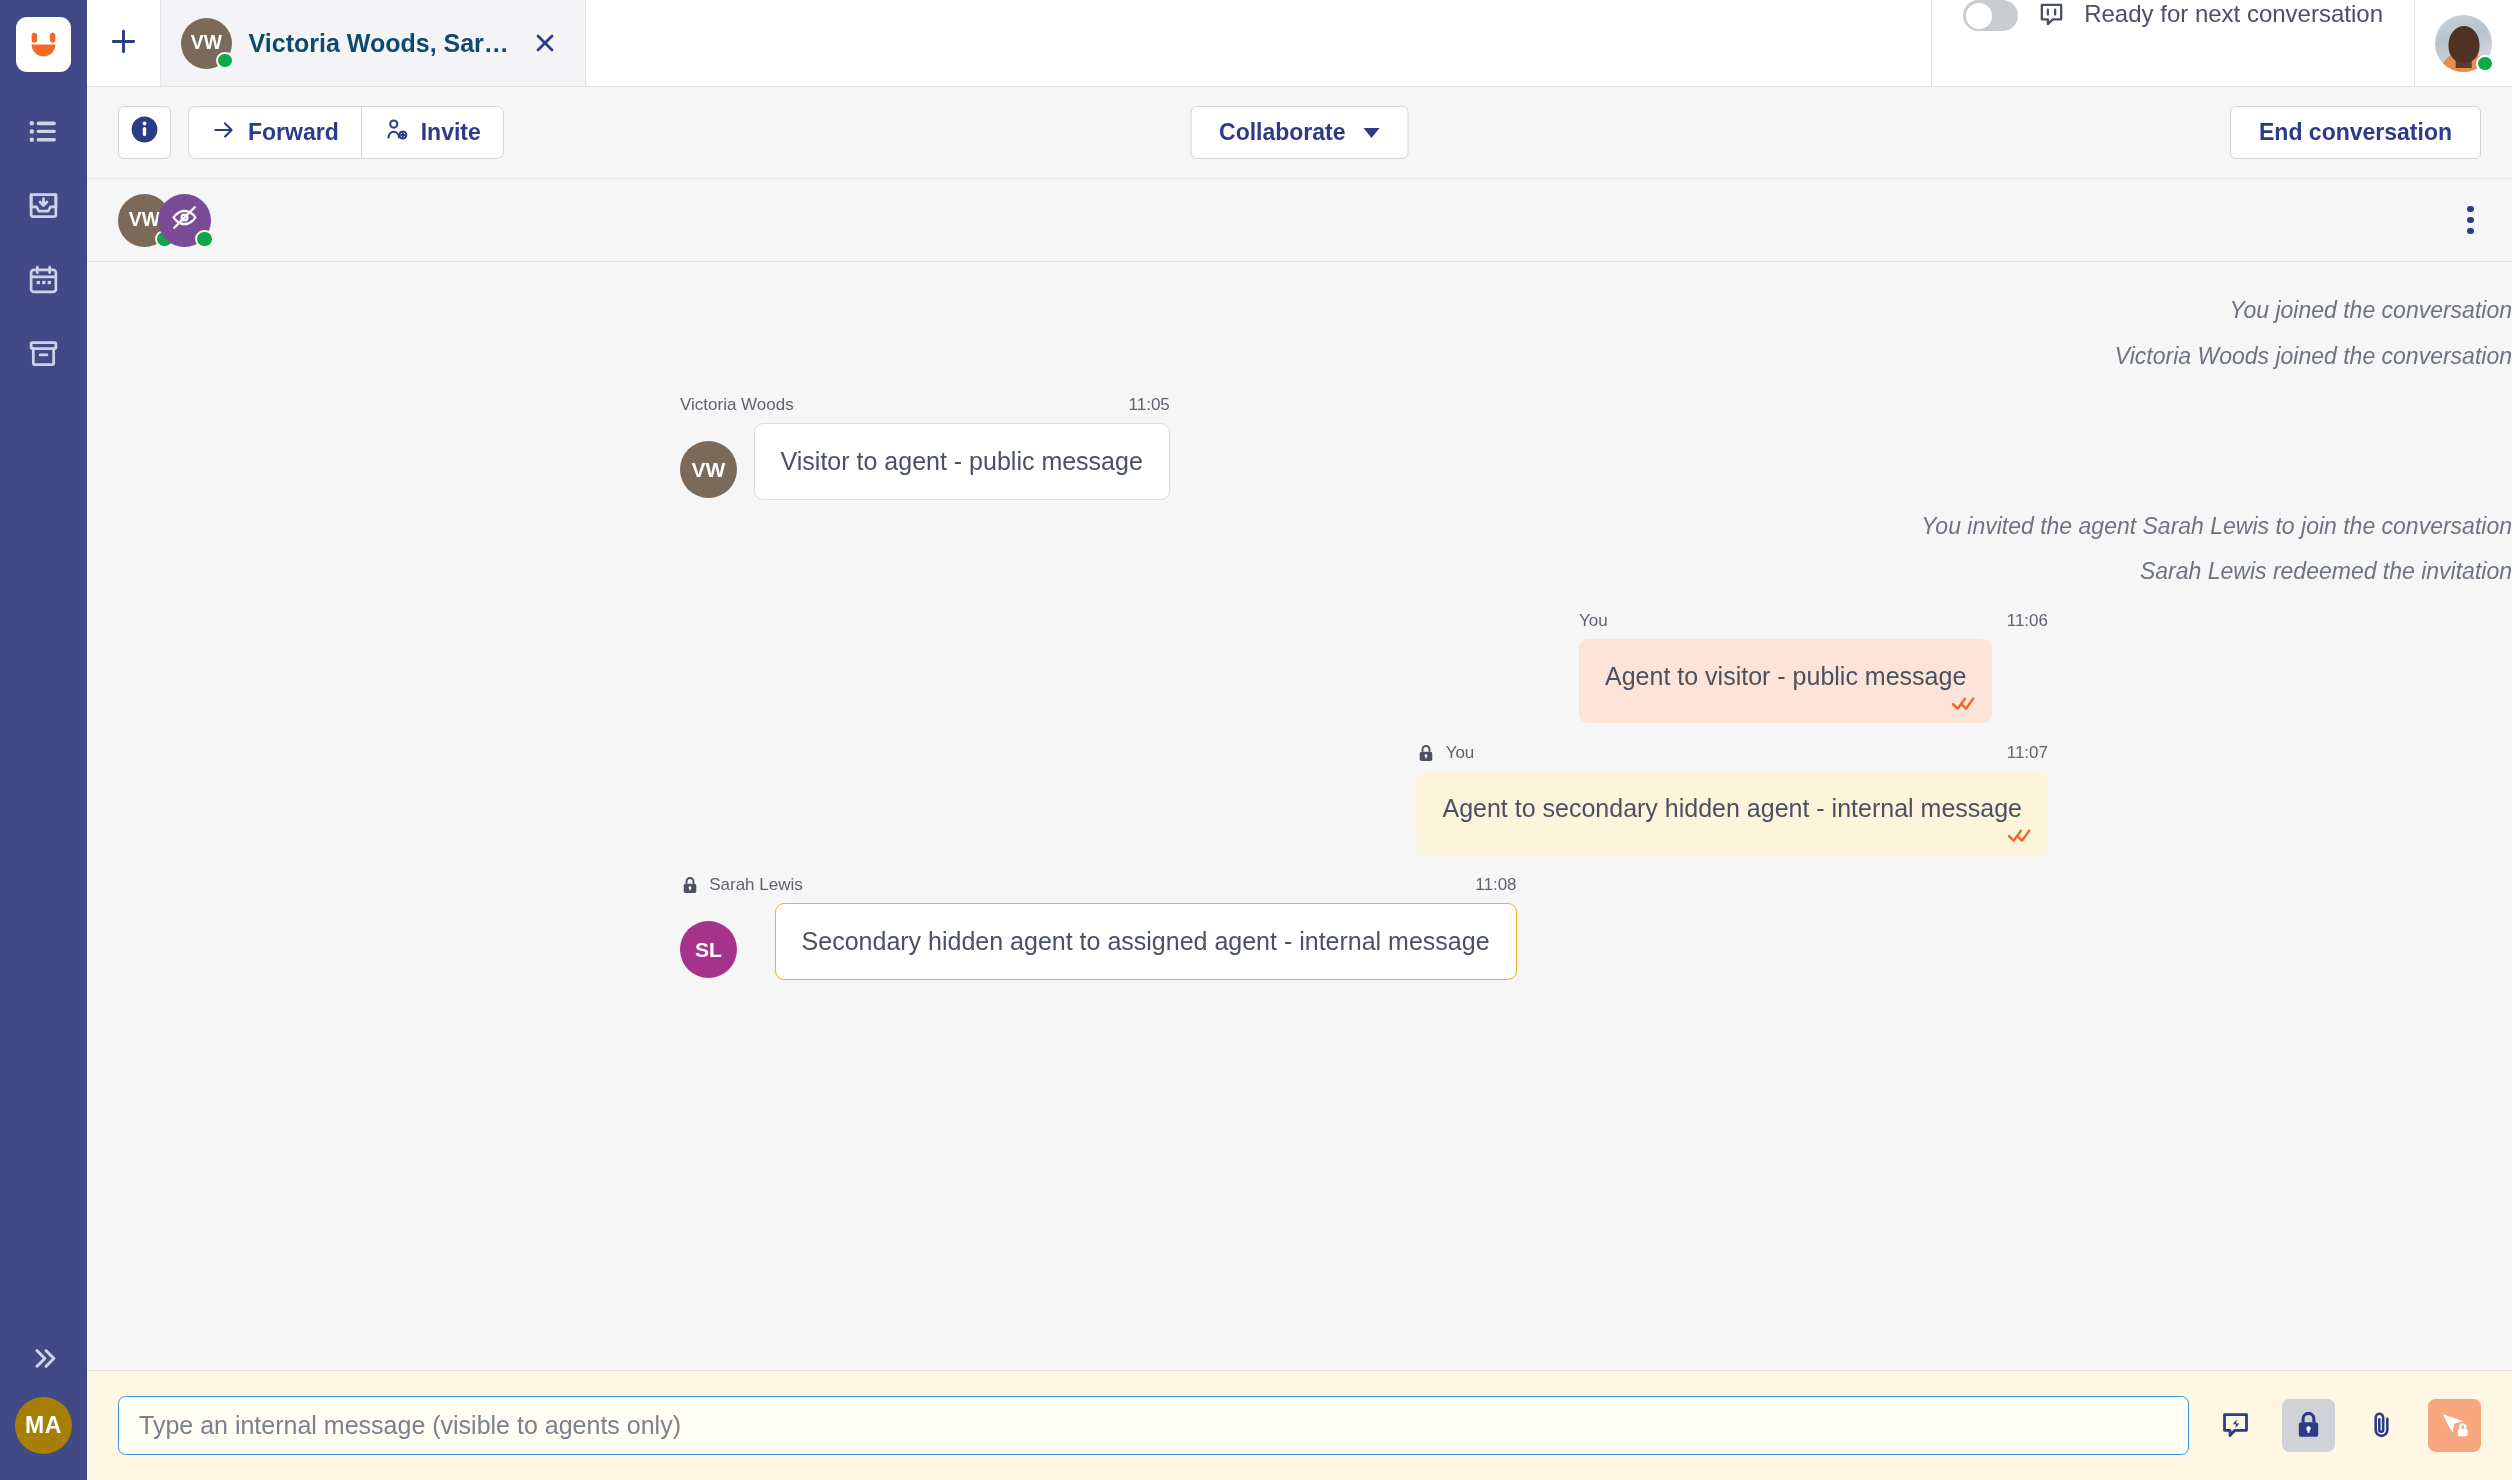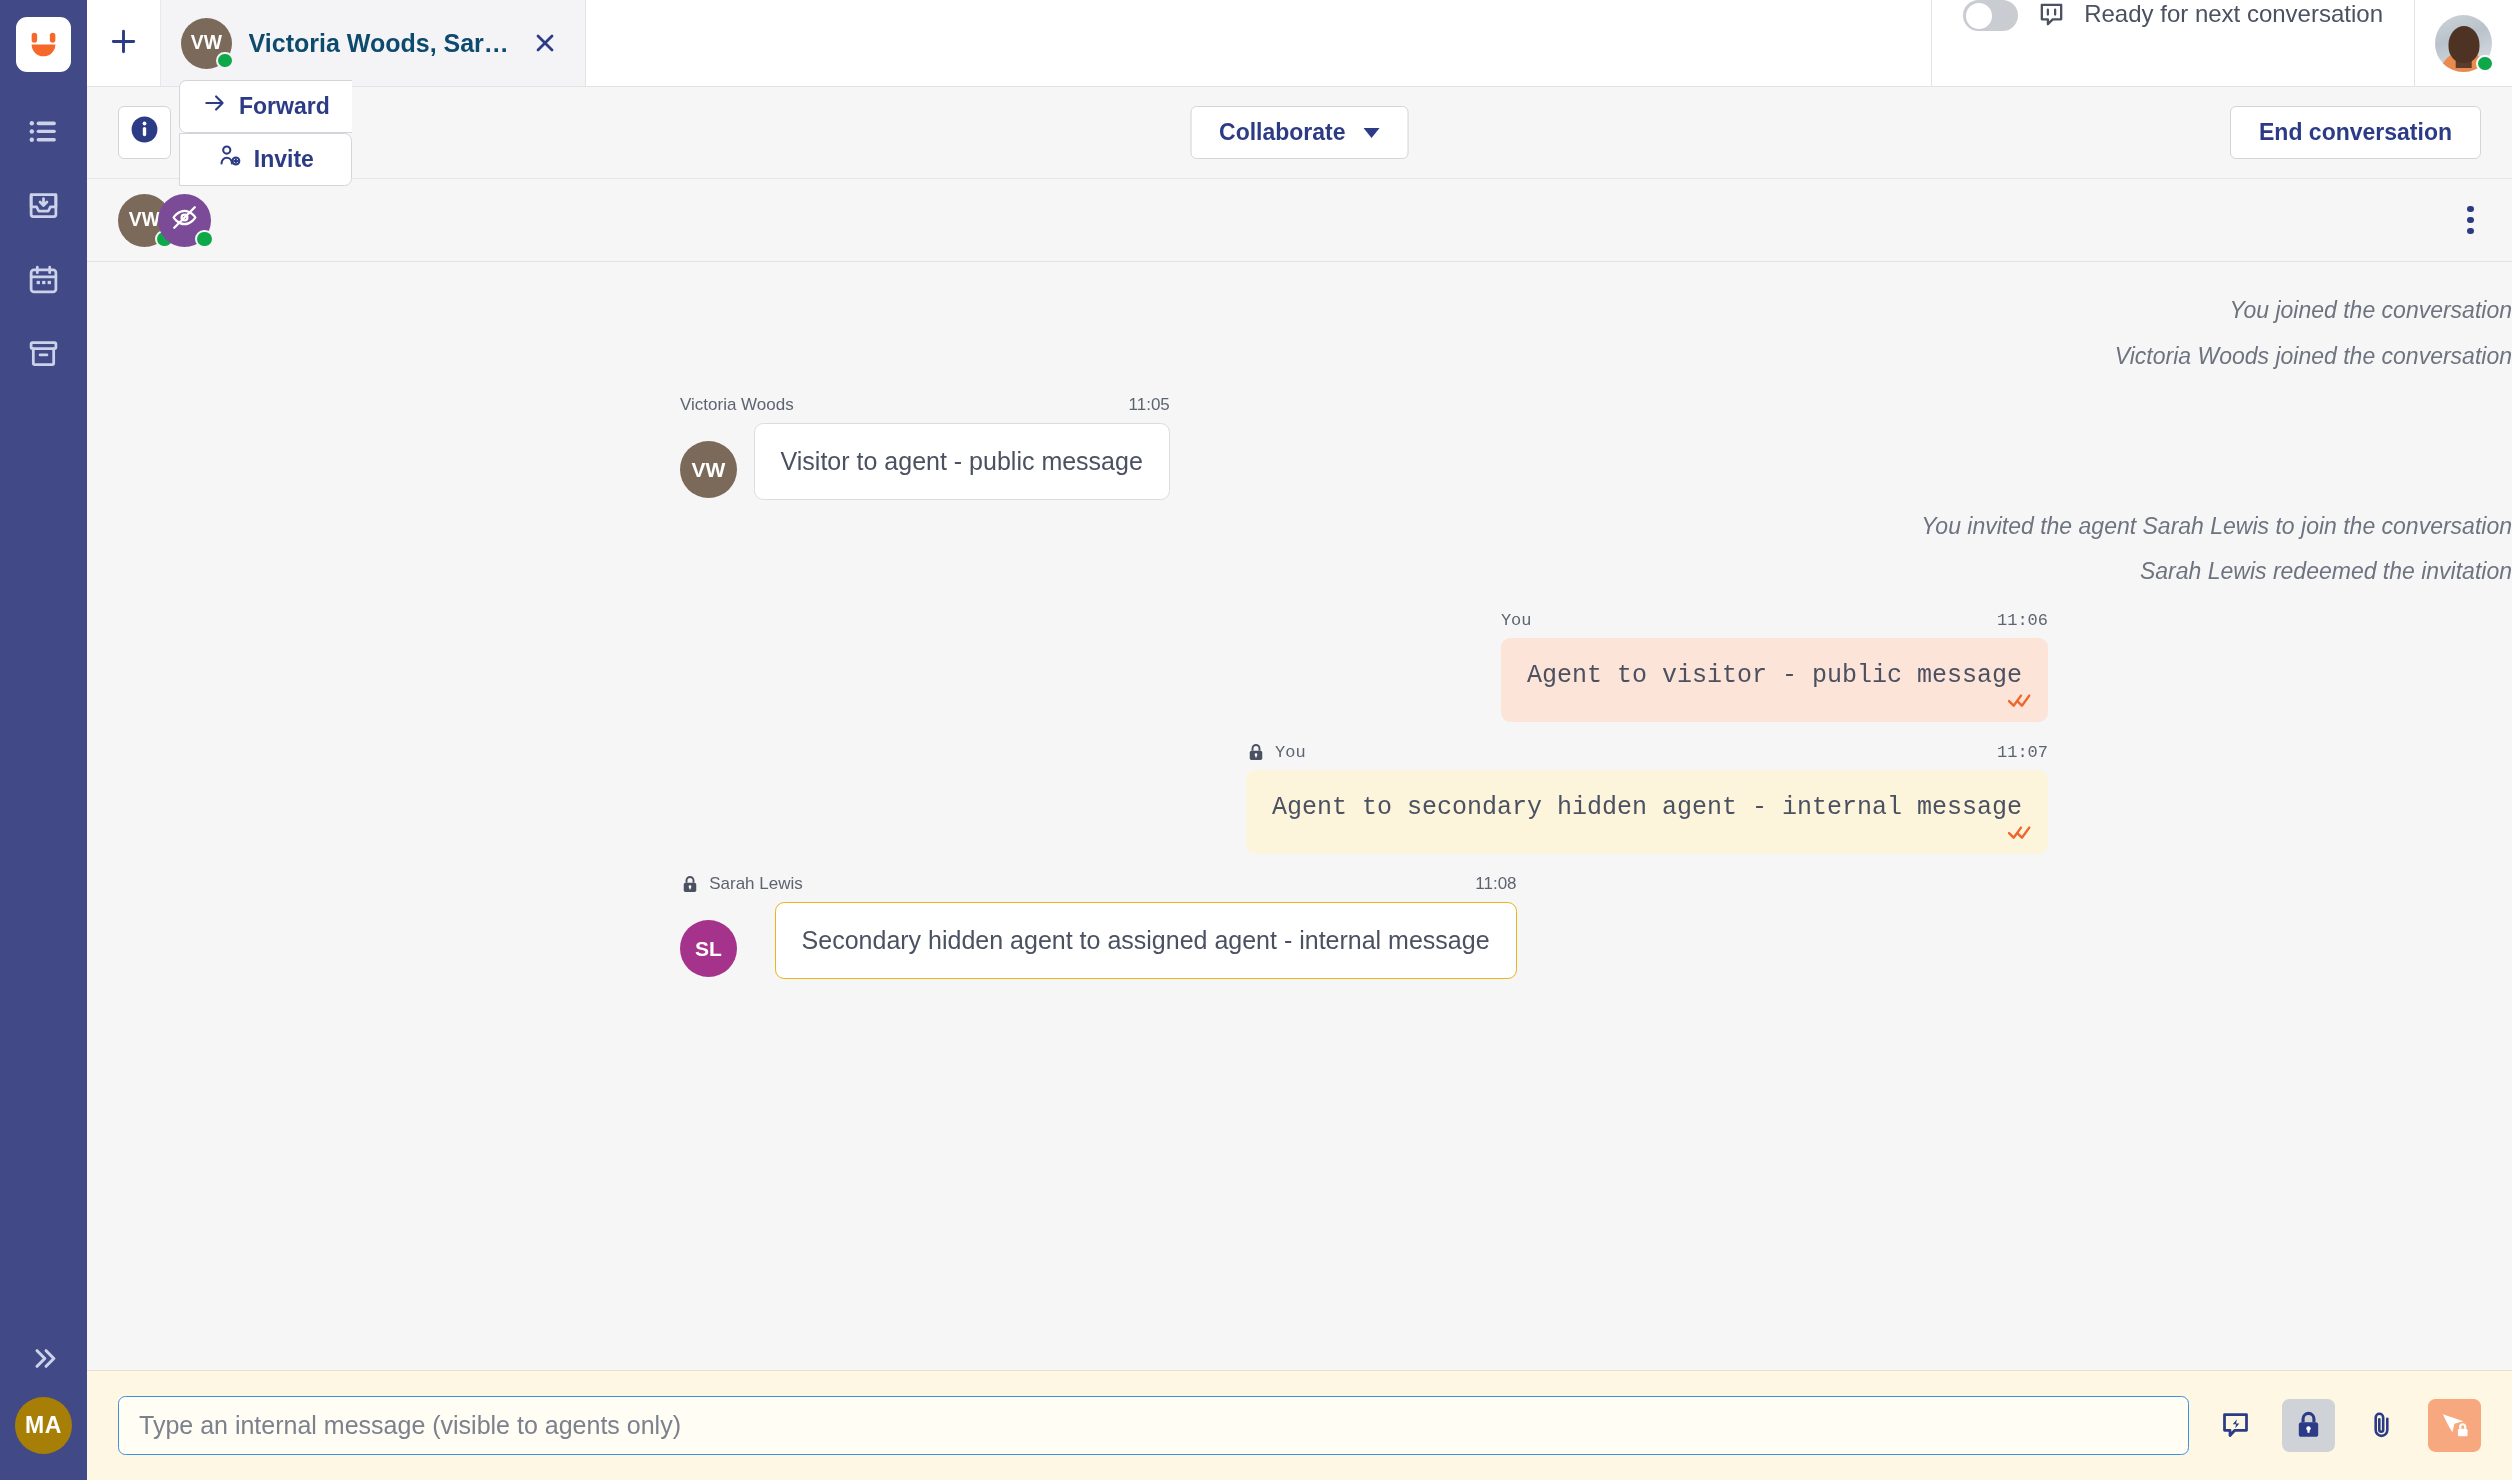--- a/index.html
+++ b/index.html
@@ -119,21 +119,21 @@
   }
   .btn {
     background: #fff; border: 0.9px solid #d3d5da; border-radius: 6px;
     color: #2c3b85; font-size: 23px; font-weight: 700;
     display: flex; align-items: center; justify-content: center; gap: 11px;
     height: 53px; padding: 0 22px;
     font-family: "Liberation Sans", sans-serif;
     cursor: pointer;
   }
   .btn-icon-only { width: 53px; padding: 0; }
-  .btn-group { display: flex; margin-left: 8px; flex-direction: column; }
+  .btn-group { display: flex; margin-left: 17px; }
   .btn-group .btn { border-radius: 0; border-right: none; }
   .btn-group .btn:first-child { border-radius: 7.4px 0 0 7.4px; }
   .btn-group .btn:last-child { border-radius: 0 7.4px 7.4px 0; border-right: 0.9px solid #d3d5da; }
   .collab-wrap { position: absolute; left: 50%; transform: translateX(-50%); }
   .end-wrap { margin-left: auto; }
   .caret { width: 0; height: 0; border-left: 8.3px solid transparent; border-right: 8.3px solid transparent;
     border-top: 10px solid #2c3b85; margin-left: 7.4px; }
 
   
   .partbar {
@@ -159,21 +159,21 @@
     flex: 1 1 auto; background: #f6f6f7; overflow: hidden;
     padding: 26px 0 9.2px 0;
     display: flex; flex-direction: column;
   }
   .sysline {
     text-align: right; font-style: italic; color: #6d737f;
     font-size: 23px; padding: 9.2px 0;
   }
   .msg-row { display: flex; padding: 3.7px 0; }
   .msg-row.in { padding-left: 593px; }
-  .msg-row.out { padding-right: 464px; justify-content: flex-end; font-family: Liberation Mono, monospace; }
+  .msg-row.out { padding-right: 464px; justify-content: flex-end; }
   .msg-block { display: flex; flex-direction: column; max-width: 1012px; }
   .msg-meta {
     display: flex; align-items: center; gap: 9.2px;
     font-size: 17px; color: #5d6470; padding: 13px 0 7.4px 0;
   }
   .msg-meta .name { display:flex; align-items:center; gap:9.2px; }
   .msg-meta .time { margin-left: auto; padding-left: 55px; }
   .bubble-line { display: flex; align-items: flex-end; gap: 16.6px; }
   .msg-avatar {
     width: 57px; height: 57px; border-radius: 50%;

